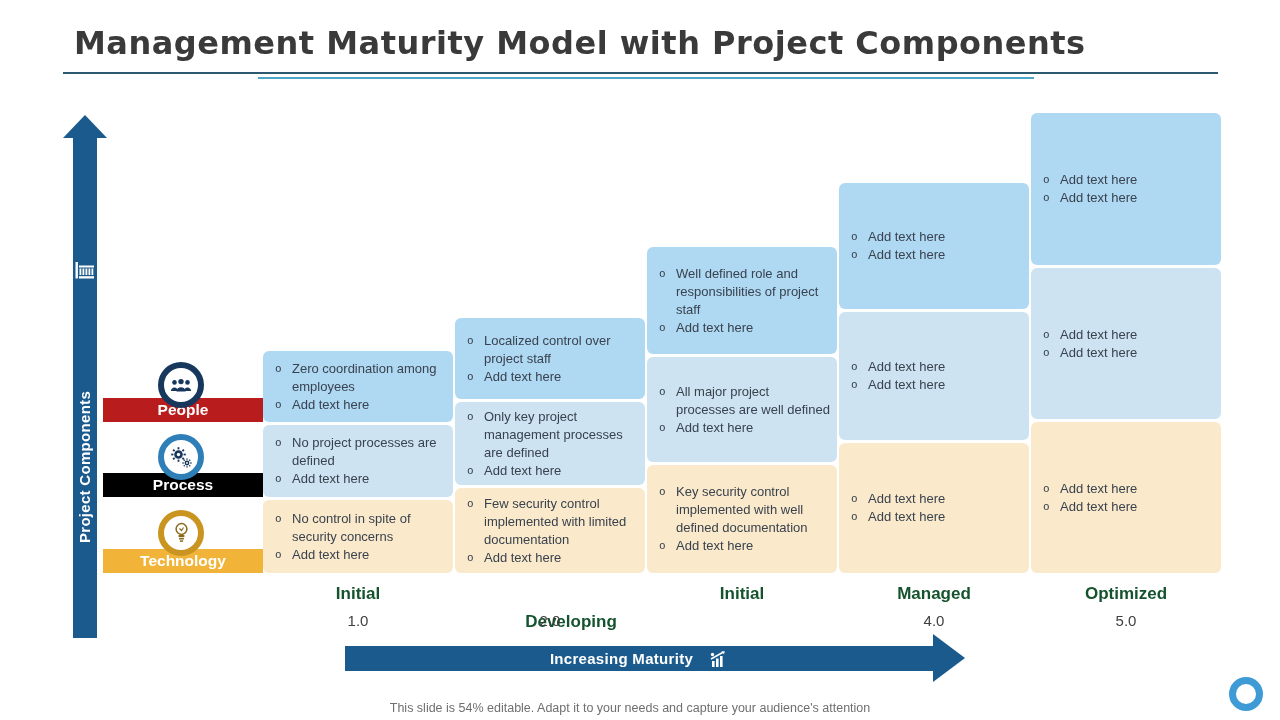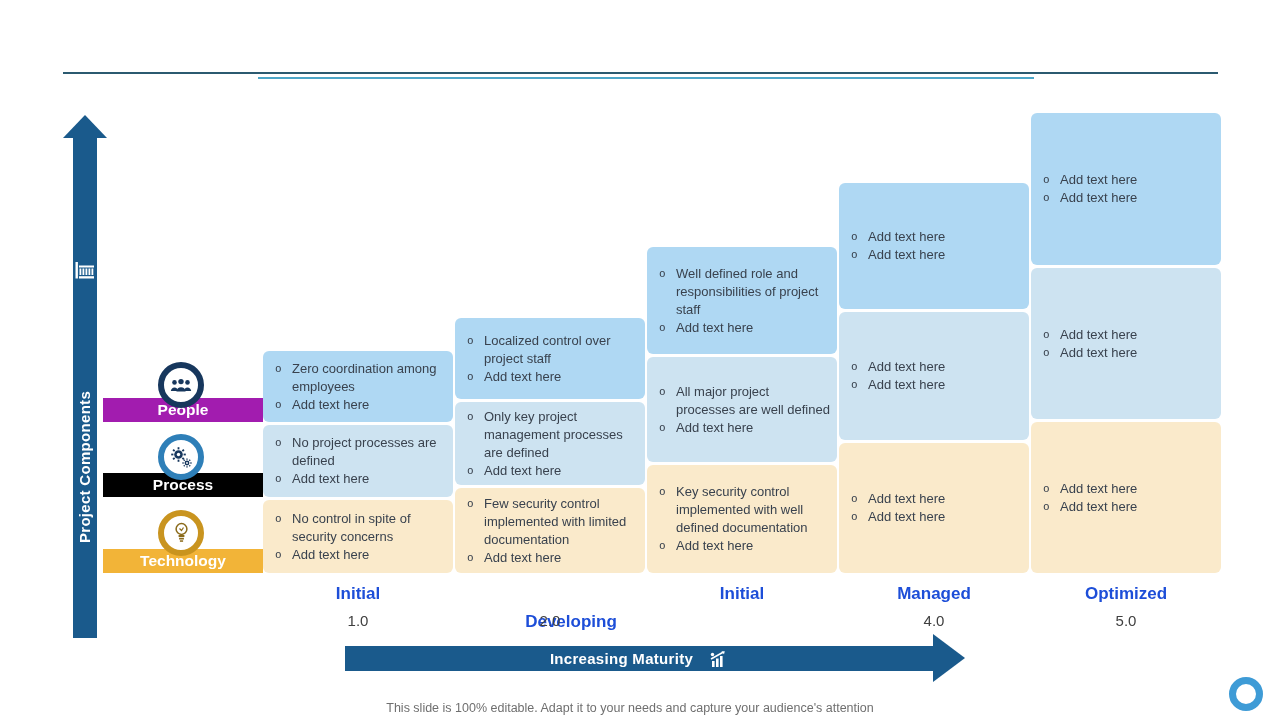--- a/index.html
+++ b/index.html
@@ -34,21 +34,21 @@
   .sbox{position:absolute;border-radius:6px;box-sizing:border-box;
     display:flex;flex-direction:column;justify-content:center;
     padding:6px 6px 6px 12px;}
   .bullet{display:flex;align-items:flex-start;font-size:13px;line-height:18px;color:#39424e;}
   .bullet-marker{flex:0 0 17px;width:17px;font-family:"DejaVu Sans Mono",monospace;
     font-size:11px;line-height:18px;}
   .bullet-text{flex:1;}
 
   
   .col-label{position:absolute;width:190px;text-align:center;font-weight:700;
-    font-size:17px;color:#1d4ed8;}
+    font-size:17px;color:#14532d;}
   .col-level{position:absolute;width:190px;text-align:center;font-size:15px;color:#404040;}
 
   
   #h-arrow-shaft{position:absolute;left:345px;top:646px;width:588px;height:25px;background:#1a5a8c;
     display:flex;align-items:center;justify-content:center;gap:15px;}
   #h-arrow-head{position:absolute;left:933px;top:634px;width:0;height:0;
     border-top:24px solid transparent;border-bottom:24px solid transparent;
     border-left:32px solid #1a5a8c;}
   #x-axis-label{color:#fff;font-weight:700;font-size:15px;letter-spacing:0.3px;}
 
@@ -56,20 +56,21 @@
   #slide-footer{position:absolute;left:345px;top:701px;width:570px;text-align:center;
     font-size:12.5px;color:#6f6f6f;}
   #logo-ring{position:absolute;left:1229px;top:677px;width:20px;height:20px;
     border:7px solid #3e9bd6;border-radius:50%;background:#fff;}
 </style>
 </head>
 <body>
 
 <div id="slide">
 
+  <div id="slide-title">Management Maturity Model with Project Components</div>
   <div id="underline1" class="title-line" style="background: rgb(43, 90, 112);"></div>
   <div id="underline2" class="title-line" style="background: rgb(76, 166, 200);"></div>
 
   <div id="v-arrow-head" style="border-bottom-color: rgb(26, 90, 140);"></div>
   <div id="v-arrow-shaft" style="background: rgb(26, 90, 140);"></div>
   <div id="building-icon">
     <svg width="20" height="19" viewBox="0 0 20 19">
       <g fill="#ffffff">
         <rect x="0.5" y="0" width="2.4" height="16.5"></rect>
         <rect x="4" y="3.5" width="15" height="2"></rect>
@@ -77,21 +78,21 @@
         <rect x="7.5" y="6.5" width="1.8" height="6.5"></rect>
         <rect x="10.5" y="6.5" width="1.8" height="6.5"></rect>
         <rect x="13.5" y="6.5" width="1.8" height="6.5"></rect>
         <rect x="16.5" y="6.5" width="1.8" height="6.5"></rect>
         <rect x="4" y="14.2" width="15" height="2.3"></rect>
       </g>
     </svg>
   </div>
   <div id="y-axis-label">Project Components</div>
 
-  <div class="row-bar" style="top: 398px; background: #a21caf;">
+  <div class="row-bar" style="top: 398px; background: #b91c1c;">
     <span>People</span>
   </div>
   <div class="row-bar" style="top: 473px; background: #000000;">
     <span>Process</span>
   </div>
   <div class="row-bar" style="top: 549px; background: rgb(242, 180, 56);">
     <span>Technology</span>
   </div>
 
   <div class="row-circle" style="top: 362px; border-color: rgb(23, 55, 93);">
@@ -315,16 +316,16 @@
         <rect x="8" y="9.5" width="2.6" height="8.5"></rect>
         <rect x="12" y="7" width="2.6" height="11"></rect>
       </g>
       <line x1="3" y1="10" x2="15.5" y2="3" stroke="#ffffff" stroke-width="1.6"></line>
       <path d="M16.8 2.2l-3.4 0.4 2.6 2.6z" fill="#ffffff"></path>
       <circle cx="4.5" cy="5.5" r="1.7" fill="#ffffff"></circle>
     </svg>
   </div>
   <div id="h-arrow-head" style="border-left-color: rgb(26, 90, 140);"></div>
 
-  <div id="slide-footer">This slide is 100% editable. Adapt it to your needs and capture your audience's attention</div>
+  <div id="slide-footer">This slide is 54% editable. Adapt it to your needs and capture your audience's attention</div>
   <div id="logo-ring" style="border-color: rgb(62, 155, 214);"></div>
 
 </div>
 
 </body></html>

